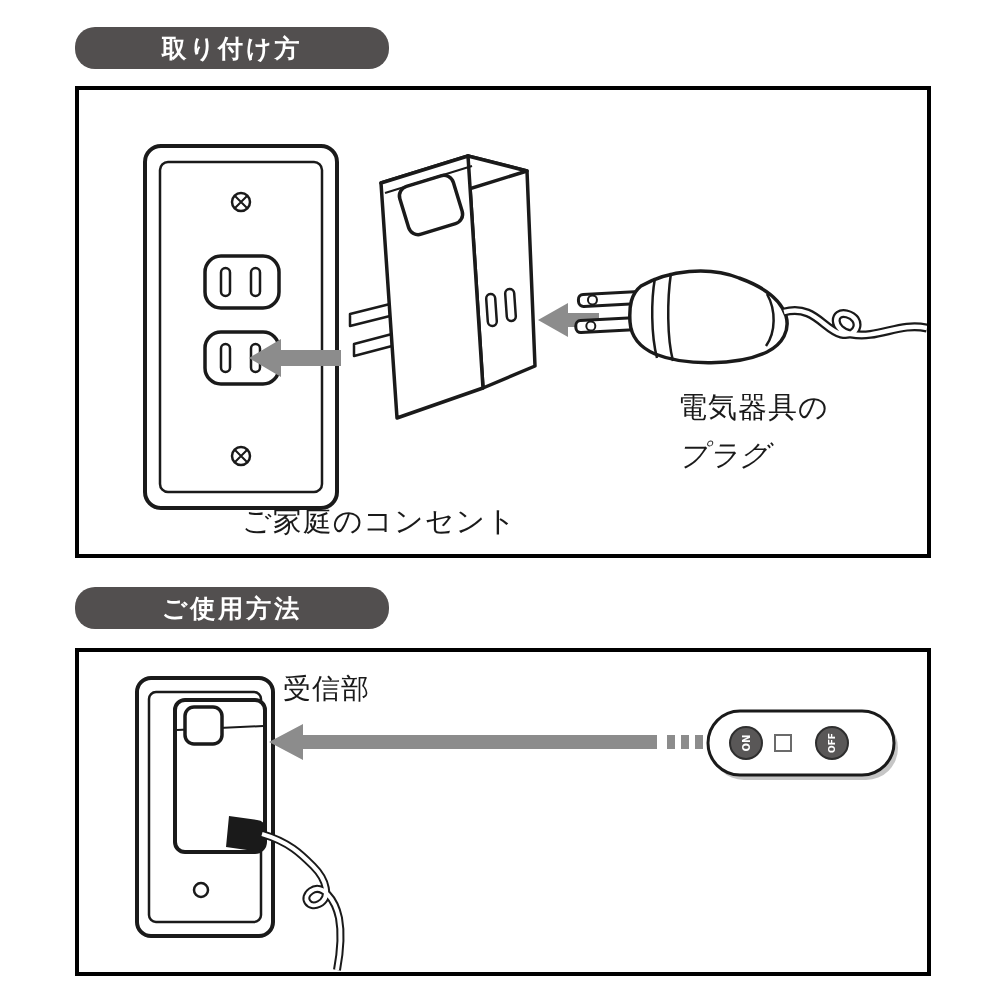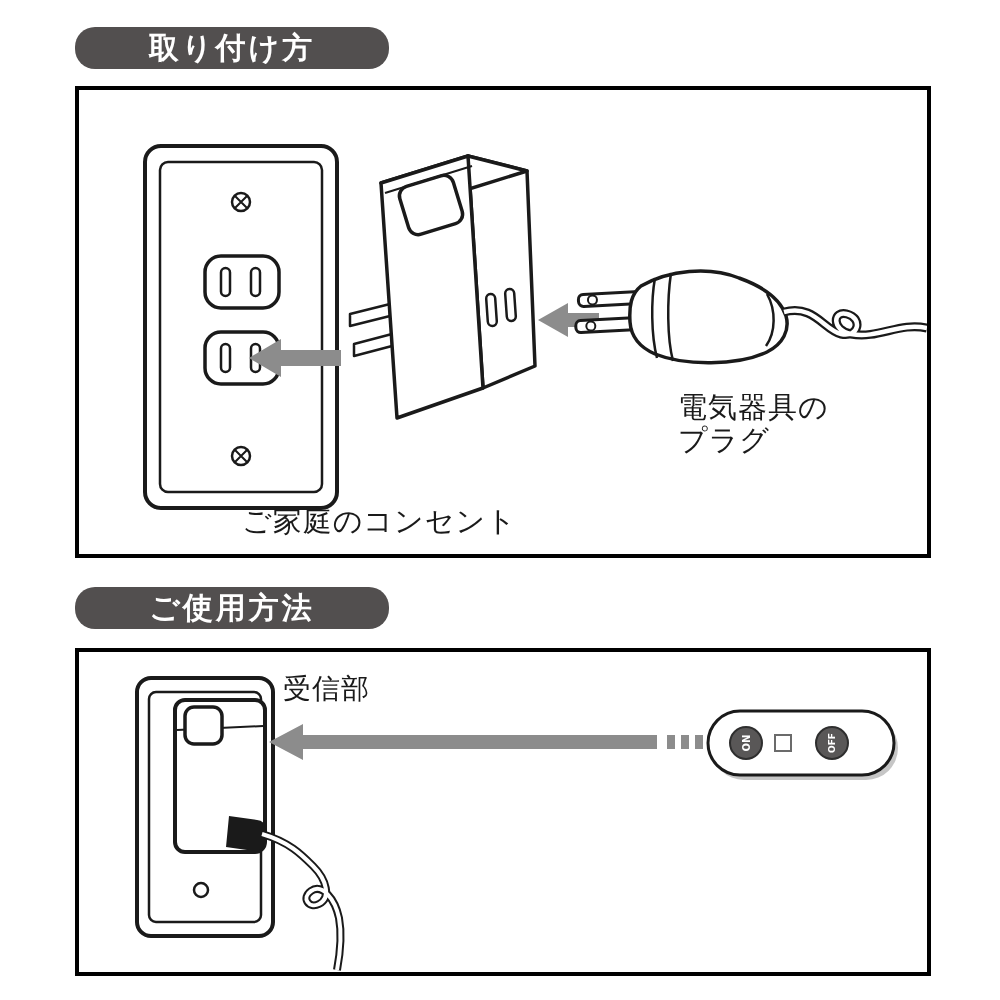--- a/index.html
+++ b/index.html
@@ -6,38 +6,38 @@
   html,body { width:1000px; height:1000px; background:#fff; overflow:hidden;
               font-family:"DejaVu Sans", sans-serif; color:#1a1a1a; }
   .page { position:relative; width:1000px; height:1000px; background:#fff; }
 
   .badge {
     position:absolute; left:75px; width:314px; height:42px;
     background:#524f4f; border-radius:20px;
     display:flex; align-items:center; justify-content:center;
   }
   .badge span {
-    color:#ffffff; font-size:30px; font-weight:bold; letter-spacing:3px;
+    color:#ffffff; font-size:25px; font-weight:bold; letter-spacing:3px;
   }
   #badge1 { top:27px; }
   #badge2 { top:587px; }
 
   .panel {
     position:absolute; left:75px; width:856px; background:#fff;
     border:4px solid #000;
   }
   #panel1 { top:86px;  height:472px; }
   #panel2 { top:648px; height:328px; }
   .panel svg { position:absolute; left:0; top:0; }
 
   .lbl { position:absolute; font-size:29px; letter-spacing:1px; white-space:nowrap; }
   .lbl-big { font-size:28px; }
   #lbl-receiver-outlet { left:307px; top:333px; }
   #lbl-appliance-1     { left:599px; top:298px; }
-  #lbl-appliance-2     { left:599px; top:331px; }
+  #lbl-appliance-2     { left:599px; top:346px;font-style:italic; }
   #lbl-household       { left:163px; top:412px; }
   #lbl-receiver-part   { left:204px; top:18px; }
   #lbl-remote          { left:620px; top:182px; width:200px; text-align:center; line-height:39px; }
 </style>
 </head>
 <body>
 
 <div class="page">
 
   <div class="badge" id="badge1">

